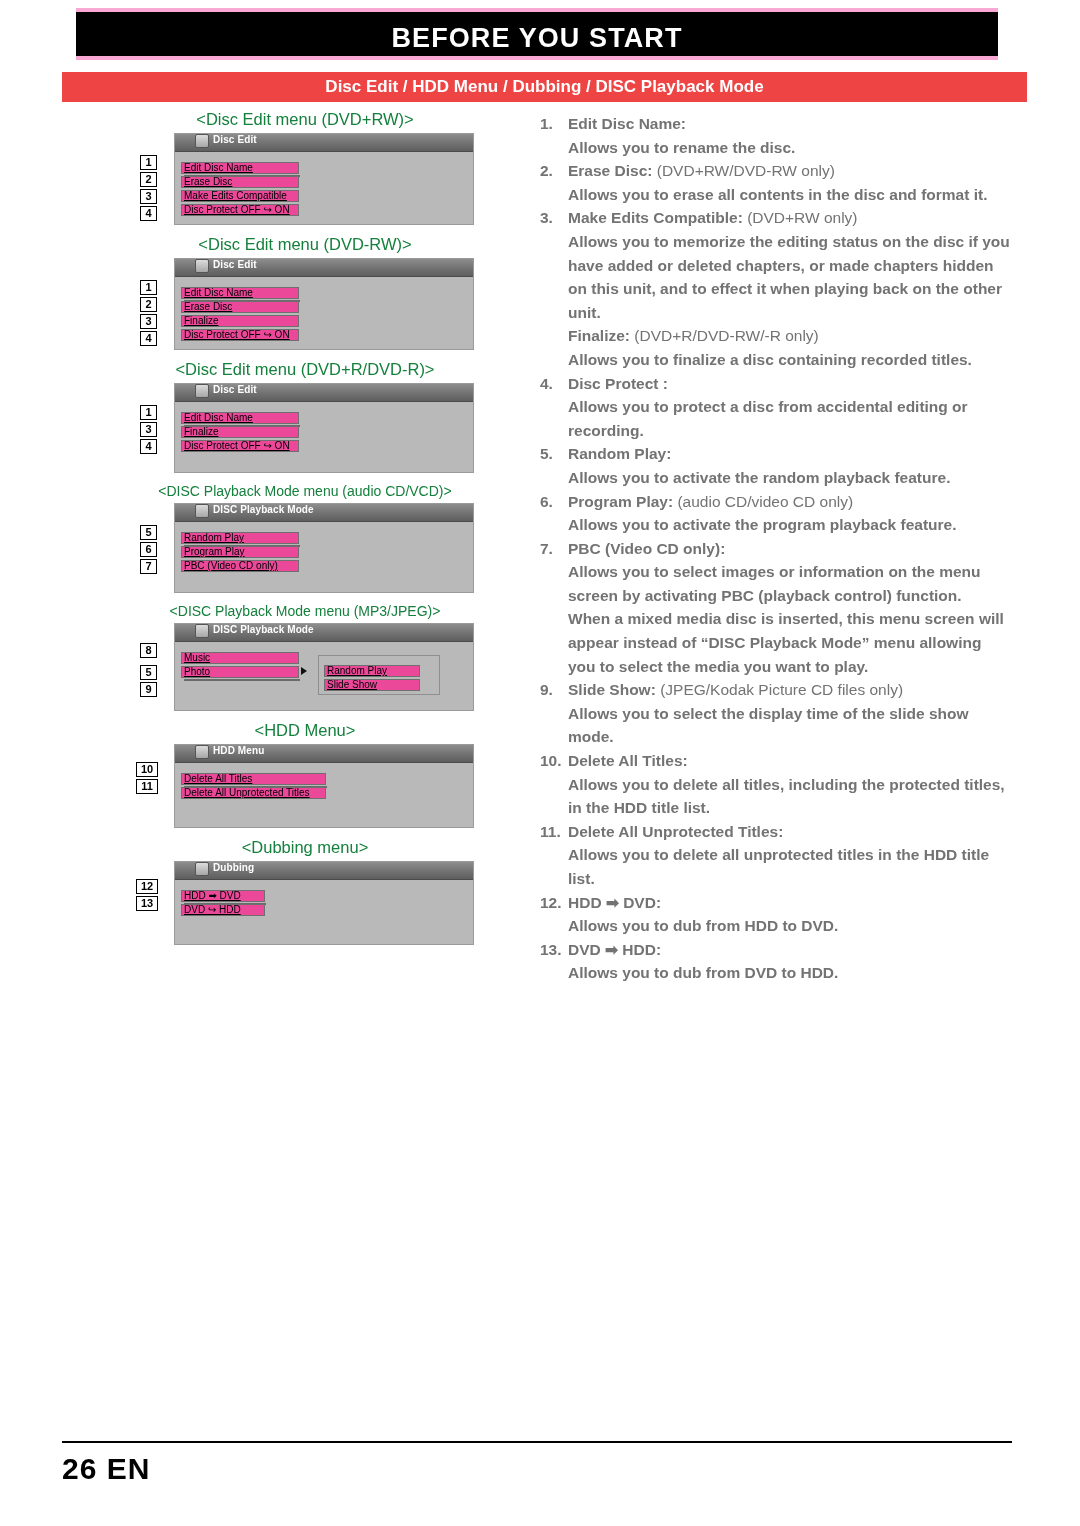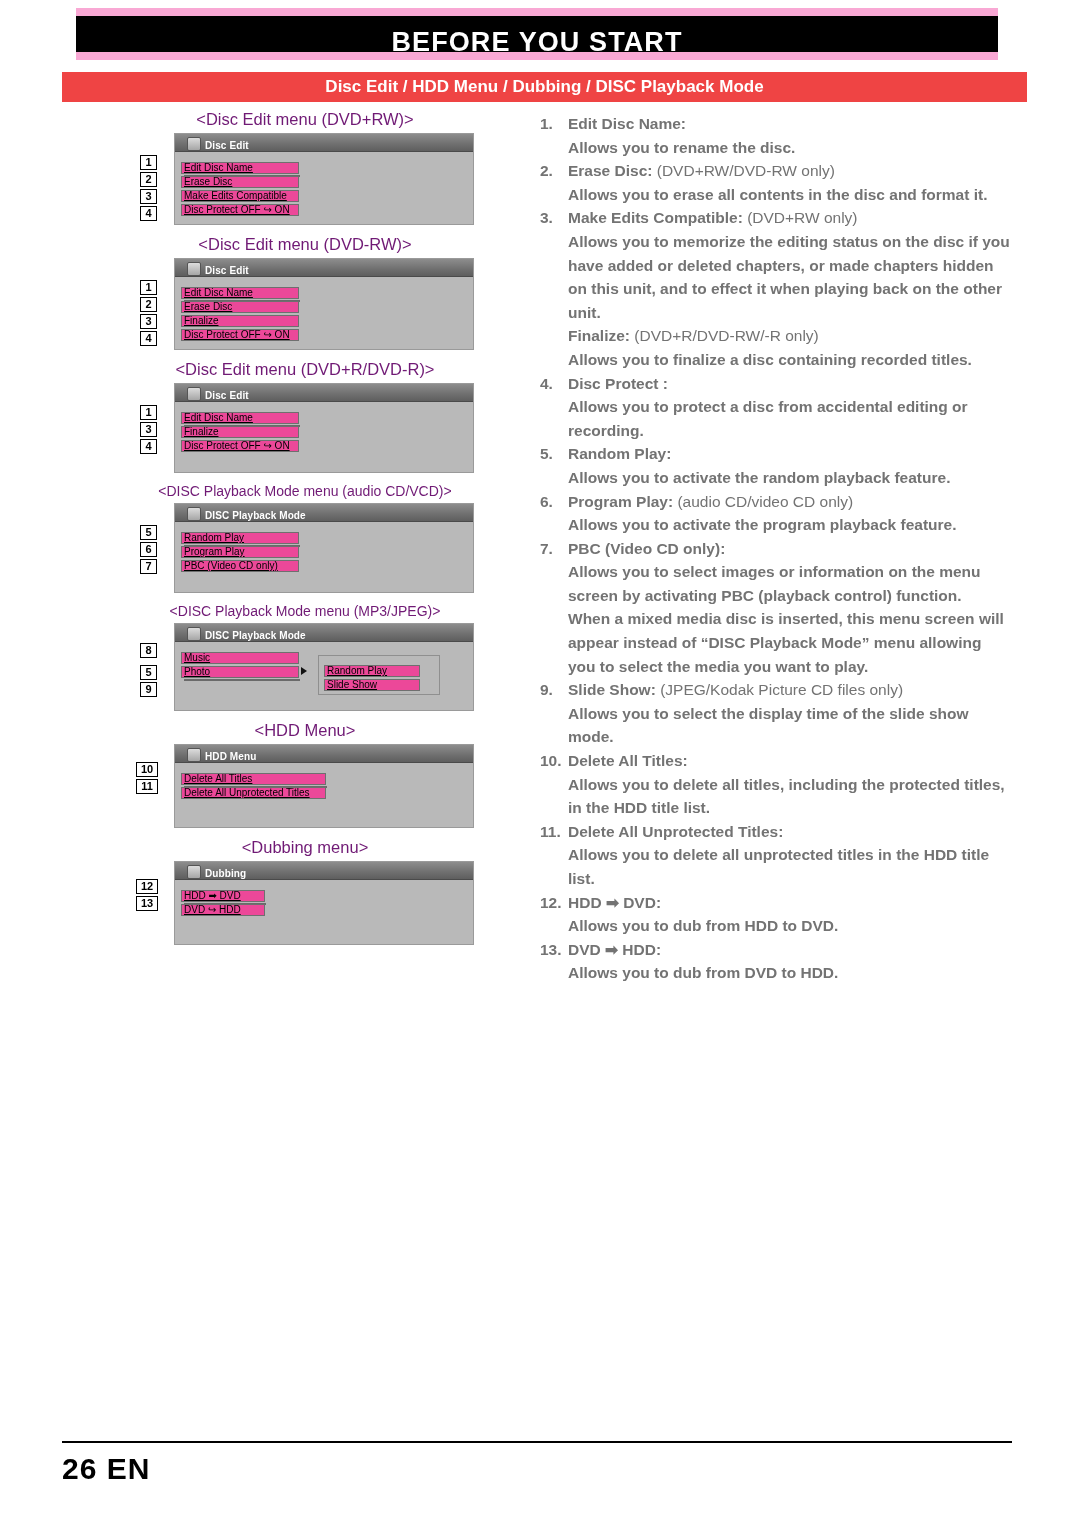--- a/index.html
+++ b/index.html
@@ -22,21 +22,21 @@
     box-sizing: border-box;
   }
   
   .header-band {
     position: absolute;
     left: 62px;
     top: 8px;
     width: 950px;
     height: 52px;
     background: #000;
-    border: 8px solid #f9a8d4;
+    border: 4px solid #f9a8d4;
     box-sizing: border-box;
   }
   .header-inner {
     position: absolute;
     left: 5px;
     top: 5px;
     right: 5px;
     bottom: 5px;
     background: #000;
   }
@@ -89,42 +89,42 @@
   
   .left-col {
     position: absolute;
     left: 140px;
     top: 110px;
     width: 330px;
   }
   .figure-caption {
     text-align: center;
     font-size: 16.5px;
-    color: #701a75;
+    color: #15803d;
     margin: 0 0 4px 0;
     white-space: nowrap;
   }
   .figure-caption.small {
     font-size: 14px;
   }
   .screen-block {
     position: relative;
     width: 300px;
     margin-left: 34px;
     background: #b9b9b9;
     border: 1px solid #9a9a9a;
     box-sizing: border-box;
   }
   .screen-titlebar {
     height: 18px;
     background: linear-gradient(to bottom, #8d8d8d 0%, #6f6f6f 60%, #5e5e5e 100%);
     border-bottom: 1px solid #4a4a4a;
     display: flex;
-    align-items: flex-end;
-    padding-left: 12px;
+    align-items: flex-start;
+    padding-left: 20px;
     box-sizing: border-box;
   }
   .screen-titlebar .ticon {
     width: 12px;
     height: 12px;
     background: linear-gradient(to bottom, #dcdcdc, #a6a6a6);
     border: 1px solid #555;
     border-radius: 2px;
     margin-right: 4px;
     flex: 0 0 auto;

